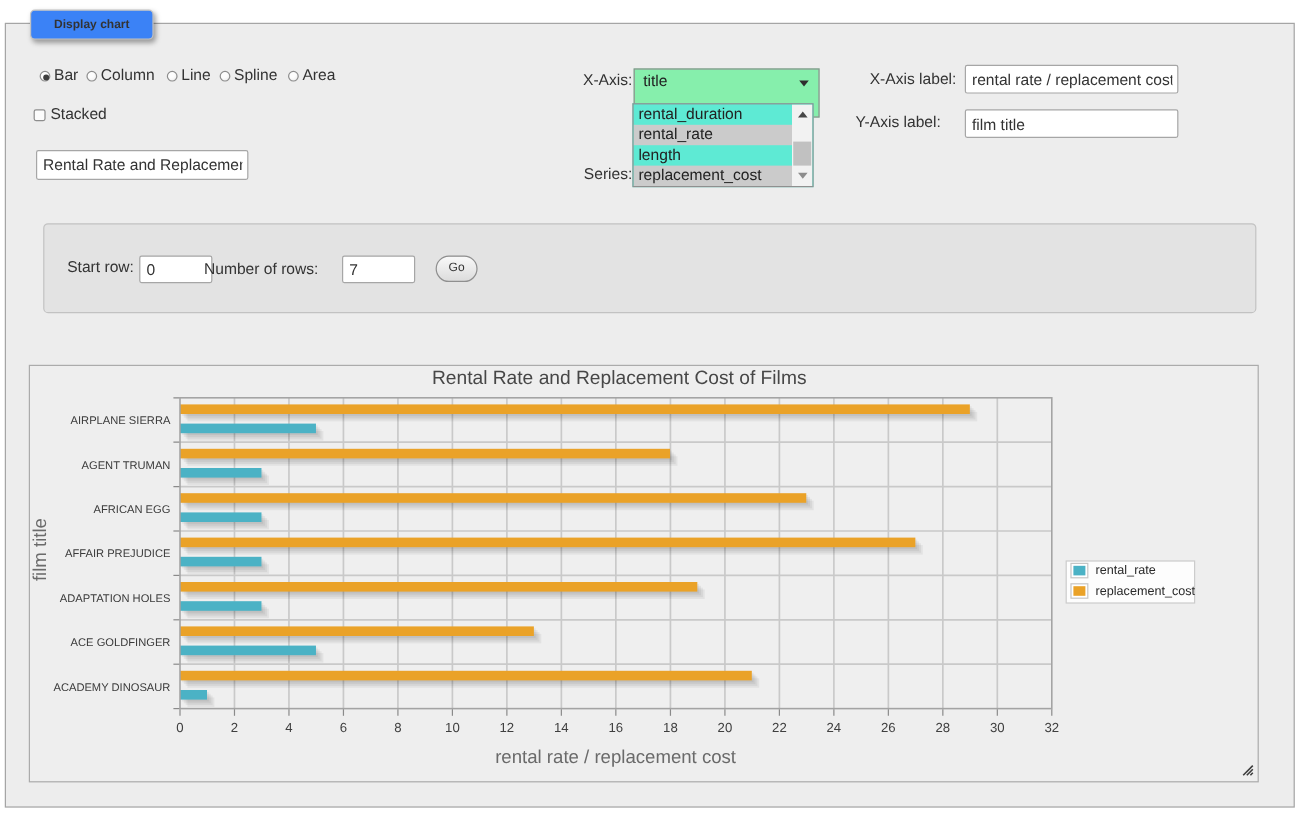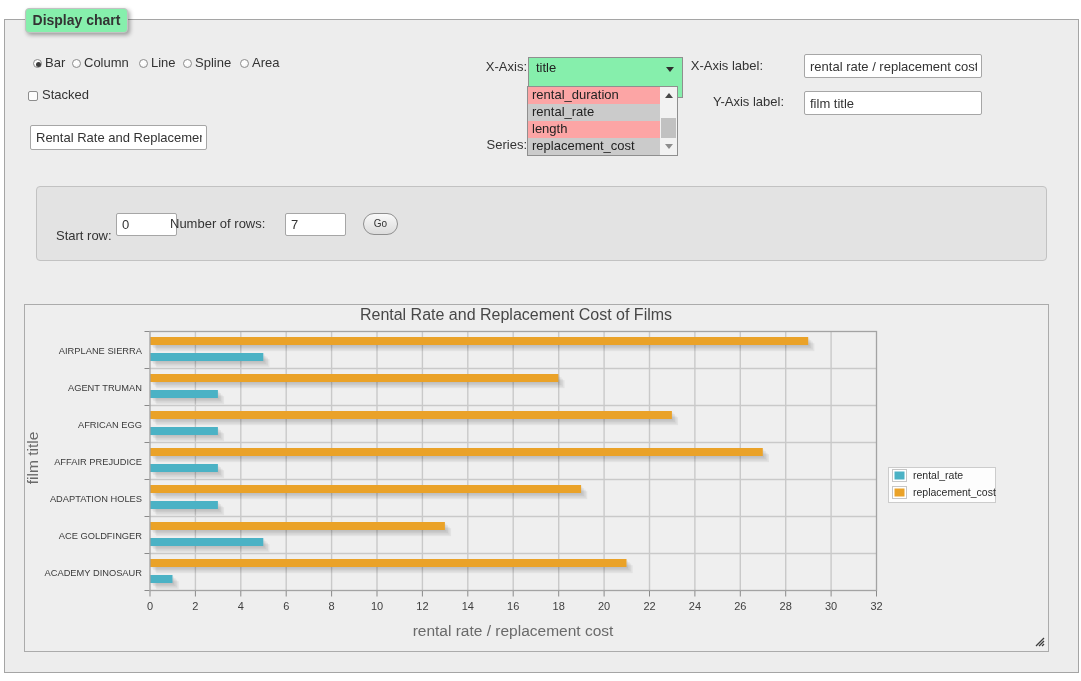--- a/index.html
+++ b/index.html
@@ -1,36 +1,36 @@
 <!DOCTYPE html>
 <html><head>
 <meta charset="utf-8">
 <style>
 * { box-sizing: border-box; margin:0; padding:0; }
 html,body { width:1081px; height:681px; background:#fff;
   font-family:"Liberation Sans", sans-serif; font-size:13px; color:#333; }
 body { position:relative; overflow:hidden; }
 .abs { position:absolute; }
 .fs { left:4px; top:19px; width:1075px; height:654px; background:#ededed; border:1px solid #a5a5a5; }
-.legend { left:25px; top:8px; width:103px; height:25px; background:#86efac; border:1px solid #c2c2c2;
-  border-radius:4px; box-shadow:2px 2px 4px rgba(0,0,0,0.35); font-weight:bold; font-size:14px;
+.legend { left:25px; top:8px; width:103px; height:25px; background:#3b82f6; border:1px solid #c2c2c2;
+  border-radius:4px; box-shadow:2px 2px 4px rgba(0,0,0,0.35); font-weight:bold; font-size:10px;
   color:#333; text-align:center; line-height:23px; }
 .radio { display:inline-block; width:9px; height:9px; border-radius:50%;
   border:1px solid #8d8d8d; background:radial-gradient(circle at 35% 30%, #fdfdfd 40%, #e8e8e8); vertical-align:-1px; margin:0 3px 0 5px; position:relative; }
 .radio.on::after { content:""; position:absolute; left:2px; top:2px; width:5px; height:5px;
   border-radius:50%; background:#3d3d3d; }
 .cb { display:inline-block; width:10px; height:10px; border-radius:2px;
   border:1px solid #8d8d8d; background:#fcfcfc; vertical-align:-2px; margin:0 4px 0 0; }
 input[type=text] { border:1px solid #a6a6a6; border-radius:2px; background:#fff;
   font-family:"Liberation Sans", sans-serif; font-size:13px; color:#333; padding:0 4px 0 5px; }
 .sel { left:528px; top:57px; width:155px; height:41px; background:#86efac; border:1px solid #8f8f8f;
   border-radius:0; line-height:19px; padding-left:7px; color:#222; }
 .sel .arr { position:absolute; right:8px; top:9px; width:0; height:0;
   border-left:4px solid transparent; border-right:4px solid transparent; border-top:5.5px solid #2e2e2e; }
-.mlist { left:527px; top:86px; width:151px; height:70px; background:#fca5a5; border:1px solid #8f8f8f; overflow:hidden; }
+.mlist { left:527px; top:86px; width:151px; height:70px; background:#5eead4; border:1px solid #8f8f8f; overflow:hidden; }
 .mlist .opt { height:17px; line-height:16.5px; padding-left:4px; color:#222; width:132px; }
 .mlist .opt.selected { background:#cbcbcb; }
 .sbar { position:absolute; right:0; top:0; width:17px; height:68px; background:#f2f2f2; }
 .sbar .thumb { position:absolute; left:1px; top:31px; width:15px; height:20px; background:#c1c1c1; }
 .tri-up { position:absolute; left:4.5px; top:6px; width:0; height:0;
   border-left:4px solid transparent; border-right:4px solid transparent; border-bottom:5px solid #474747; }
 .tri-dn { position:absolute; left:4.5px; bottom:6px; width:0; height:0;
   border-left:4px solid transparent; border-right:4px solid transparent; border-top:5px solid #8d8d8d; }
 .lab { white-space:nowrap; }
 .gbox { left:36px; top:186px; width:1011px; height:75px; background:#e3e3e3;
@@ -62,27 +62,27 @@
   <div class="opt selected">rental_rate</div>
   <div class="opt">length</div>
   <div class="opt selected">replacement_cost</div>
   <div class="sbar">
       <span class="tri-up"></span>
       <span class="thumb"></span>
       <span class="tri-dn"></span>
     </div>
 </div>
 
-<div class="abs lab" style="left:666px; top:58px; width:97px; text-align:right;">X-Axis label:</div>
+<div class="abs lab" style="left:700px; top:58px; width:97px; text-align:right;">X-Axis label:</div>
 <input class="abs" type="text" style="left: 804px; top: 54px; width: 178px; height: 24px;" value="rental rate / replacement cost">
 <div class="abs lab" style="left:700px; top:94px; width:97px; text-align:center;">Y-Axis label:</div>
 <input class="abs" type="text" style="left: 804px; top: 91px; width: 178px; height: 24px;" value="film title">
 
 <div class="abs gbox"></div>
-<div class="abs lab" style="left:56px; top:228px;">Start row:</div>
+<div class="abs lab" style="left:56px; top:215px;">Start row:</div>
 <input class="abs" type="text" style="left: 116px; top: 213px; width: 61px; height: 23px;" value="0">
 <div class="abs lab" style="left:170px; top:216px;text-align:center;">Number of rows:</div>
 <input class="abs" type="text" style="left: 285px; top: 213px; width: 61px; height: 23px;" value="7">
 <div class="abs go">Go</div>
 
 <div class="abs chart">
 <svg width="1023" height="345" viewBox="0 0 1023 345">
 <rect x="125.0" y="26.5" width="726.5" height="259.0" fill="#efefef"></rect>
 <line x1="170.4" y1="26.5" x2="170.4" y2="285.5" stroke="#c9c9c9" stroke-width="1.4"></line>
 <line x1="215.8" y1="26.5" x2="215.8" y2="285.5" stroke="#c9c9c9" stroke-width="1.4"></line>

